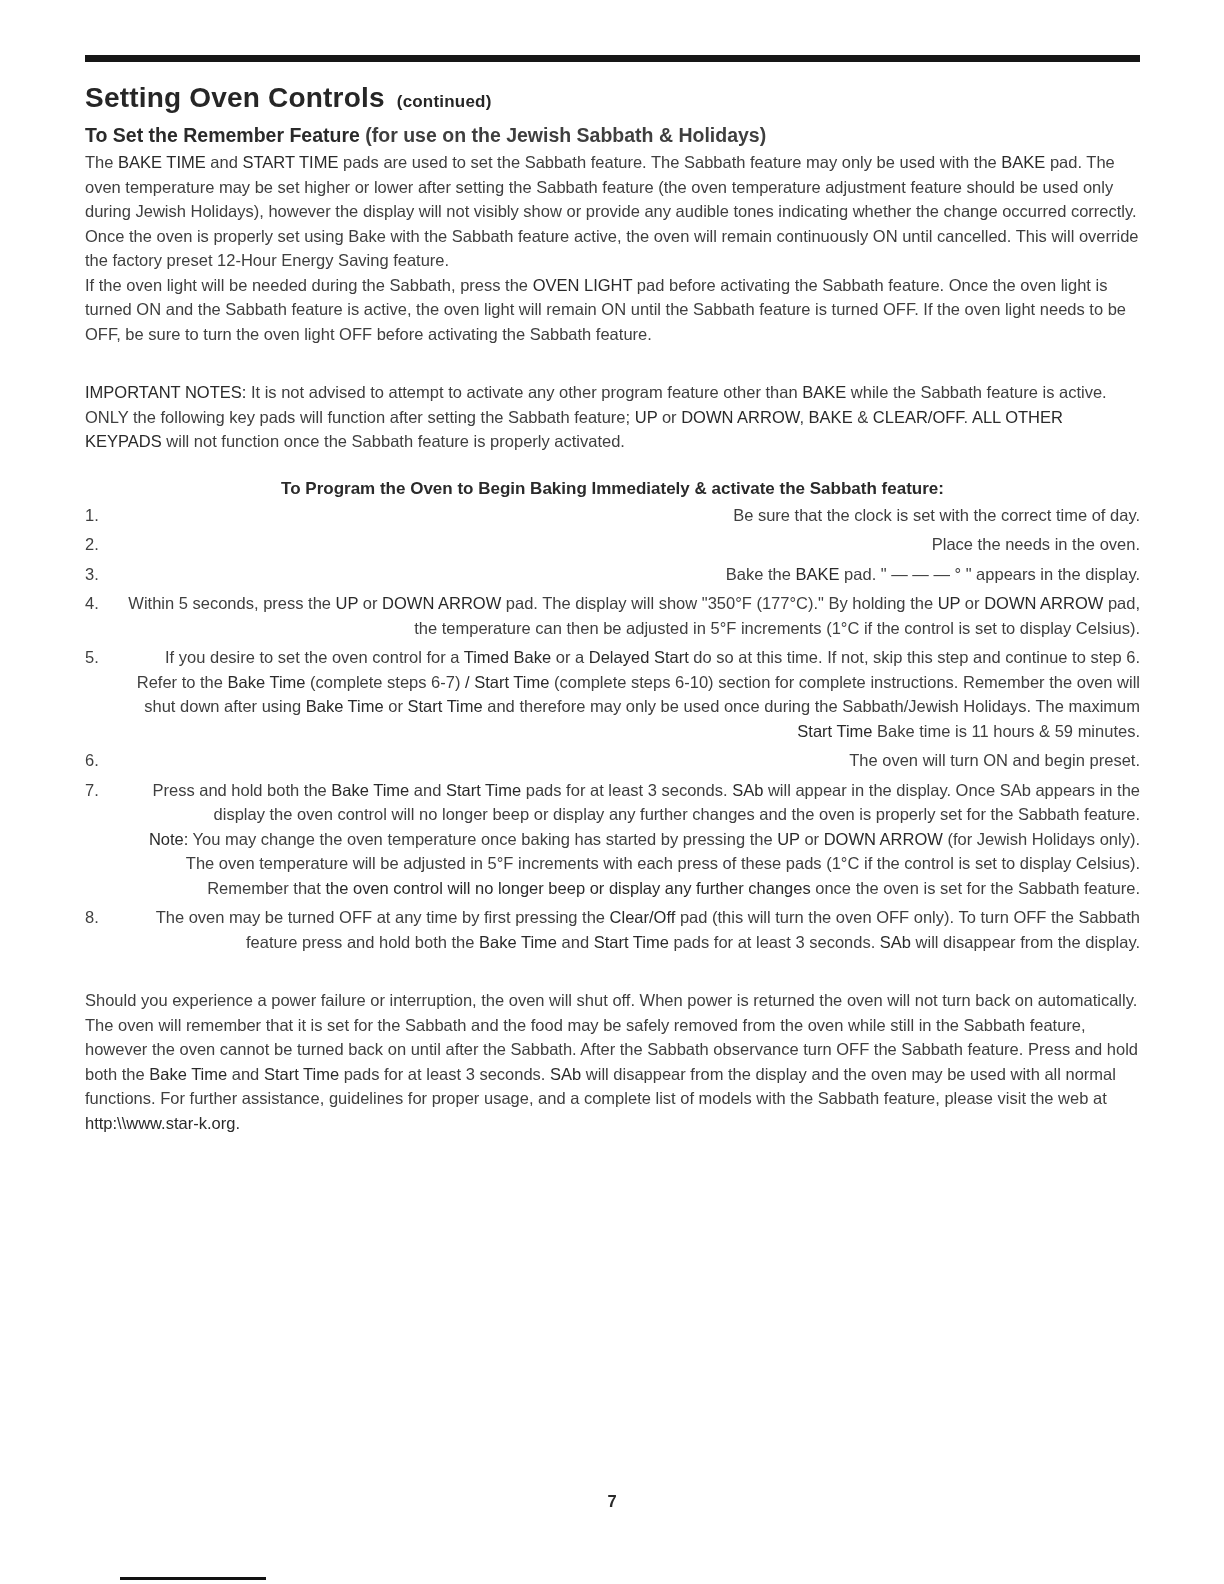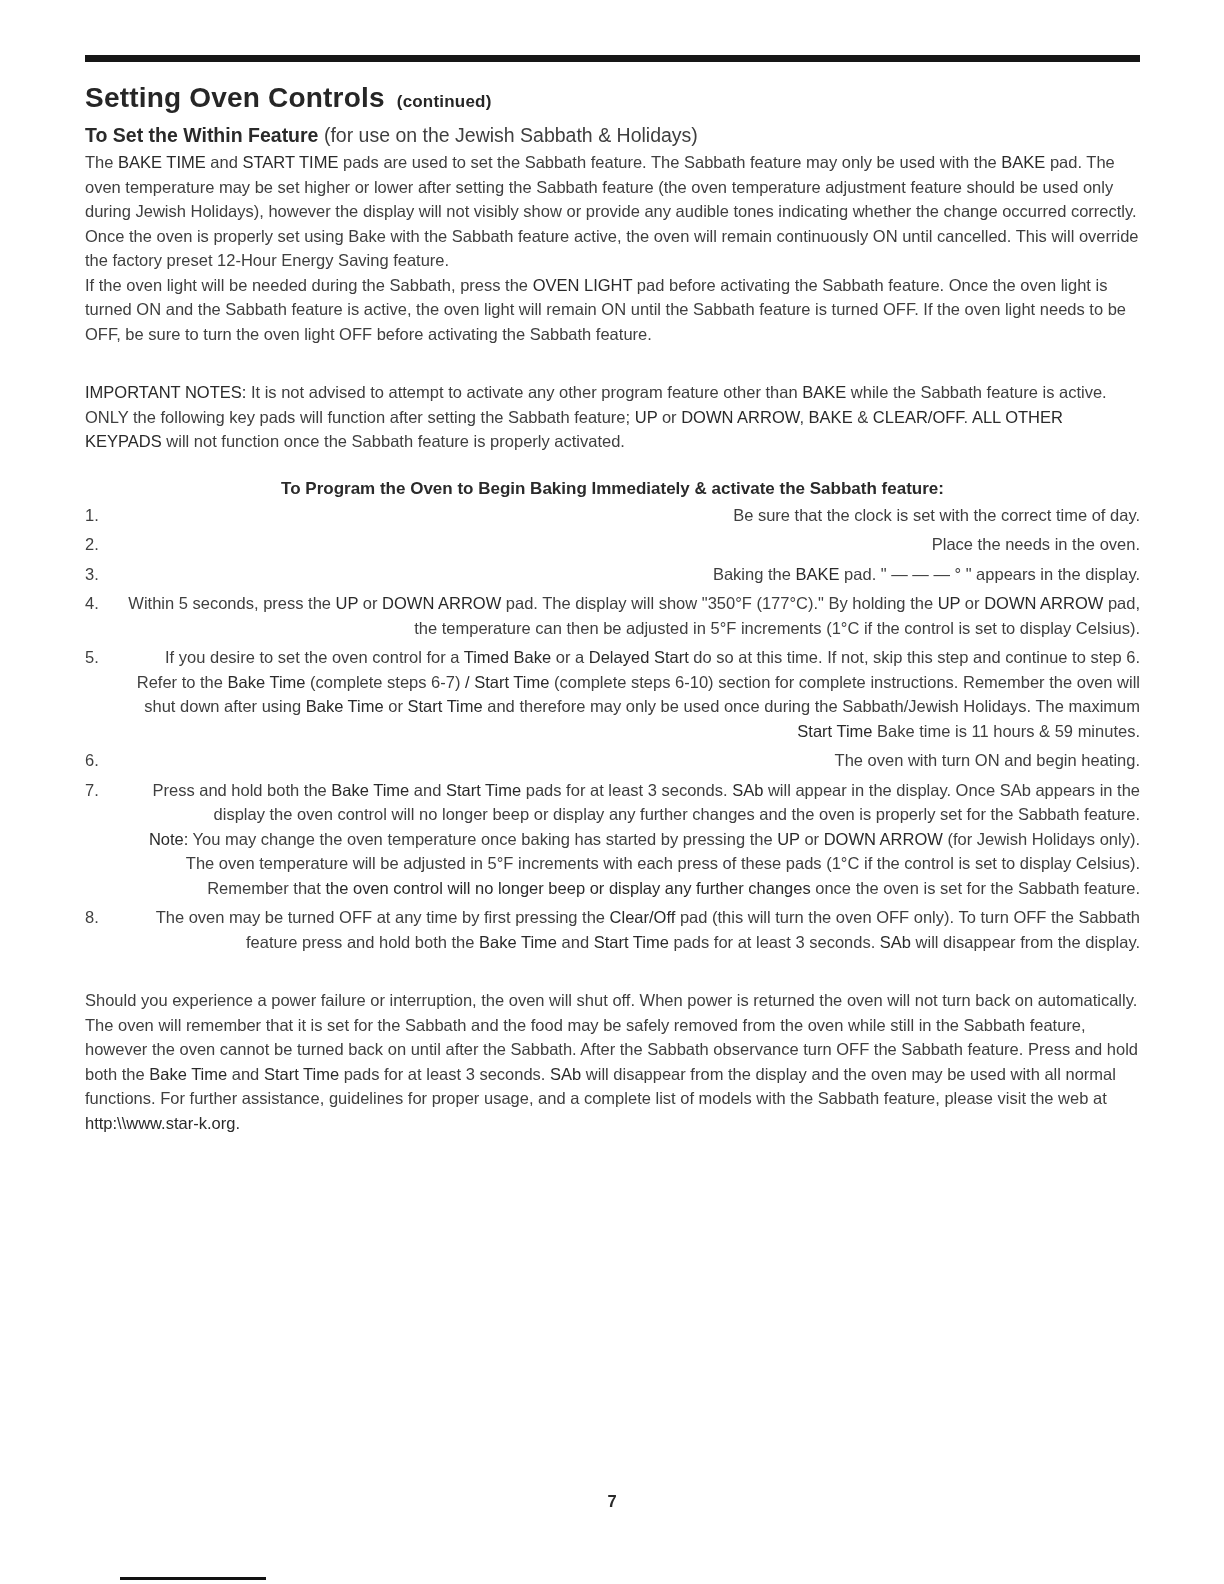--- a/index.html
+++ b/index.html
@@ -34,21 +34,21 @@
     font-weight: bold;
     margin-left: 4px;
   }
   h2 {
     margin: 0 0 3px 0;
     font-size: 19.5px;
     font-weight: normal;
     color: #333333;
   }
   h2 .h2-bold { font-weight: bold; color: #2a2a2a; }
-  h2 .h2-normal { font-weight: normal; color: #3f3f3f; margin-top: 28px; }
+  h2 .h2-normal { font-weight: bold; color: #3f3f3f; margin-top: 28px; }
   h3 {
     margin: 25px 0 4px 0;
     font-size: 17px;
     font-weight: bold;
     color: #2a2a2a;
     text-align: center;
   }
   p.body {
     margin: 0;
     font-size: 16.5px;
@@ -95,54 +95,54 @@
 </style>
 </head>
 <body>
 
 <div class="page">
 
   <div class="top-rule"></div>
 
   <h1><span>Setting Oven Controls</span> <span class="title-suffix">(continued)</span></h1>
 
-  <h2><span class="h2-bold">To Set the Within Feature</span><span class="h2-normal"> (for use on the Jewish Sabbath &amp; Holidays)</span></h2>
+  <h2><span class="h2-bold">To Set the Remember Feature</span><span class="h2-normal"> (for use on the Jewish Sabbath &amp; Holidays)</span></h2>
 
   <p class="body"><span>The </span><span class="b">BAKE TIME</span><span> and </span><span class="b">START TIME</span><span> pads are used to set the Sabbath feature. The Sabbath feature may only be used with the </span><span class="b">BAKE</span><span> pad. The oven temperature may be set higher or lower after setting the Sabbath feature (the oven temperature adjustment feature should be used only during Jewish Holidays), however the display will not visibly show or provide any audible tones indicating whether the change occurred correctly. Once the oven is properly set using Bake with the Sabbath feature active, the oven will remain continuously ON until cancelled. This will override the factory preset 12-Hour Energy Saving feature.</span></p>
 
   <p class="body"><span>If the oven light will be needed during the Sabbath, press the </span><span class="b">OVEN LIGHT</span><span> pad before activating the Sabbath feature. Once the oven light is turned ON and the Sabbath feature is active, the oven light will remain ON until the Sabbath feature is turned OFF. If the oven light needs to be OFF, be sure to turn the oven light OFF before activating the Sabbath feature.</span></p>
 
   <p class="body spaced"><span class="b">IMPORTANT NOTES:</span><span> It is not advised to attempt to activate any other program feature other than </span><span class="b">BAKE</span><span> while the Sabbath feature is active. ONLY the following key pads will function after setting the Sabbath feature; </span><span class="b">UP</span><span> or </span><span class="b">DOWN ARROW</span><span>, </span><span class="b">BAKE</span><span> &amp; </span><span class="b">CLEAR/OFF</span><span>. </span><span class="b">ALL OTHER KEYPADS</span><span> will not function once the Sabbath feature is properly activated.</span></p>
 
   <h3>To Program the Oven to Begin Baking Immediately &amp; activate the Sabbath feature:</h3>
 
   <ol class="steps">
     <li>
       <span class="num">1.</span>
       <div class="li-body"><span>Be sure that the clock is set with the correct time of day.</span></div>
     </li>
     <li>
       <span class="num">2.</span>
       <div class="li-body"><span>Place the needs in the oven.</span></div>
     </li>
     <li>
       <span class="num">3.</span>
-      <div class="li-body"><span>Baking the </span><span class="b">BAKE</span><span> pad. " — — — ° " appears in the display.</span></div>
+      <div class="li-body"><span>Bake the </span><span class="b">BAKE</span><span> pad. " — — — ° " appears in the display.</span></div>
     </li>
     <li>
       <span class="num">4.</span>
       <div class="li-body"><span>Within 5 seconds, press the </span><span class="b">UP</span><span> or </span><span class="b">DOWN ARROW</span><span> pad. The display will show "350°F (177°C)." By holding the </span><span class="b">UP</span><span> or </span><span class="b">DOWN ARROW</span><span> pad, the temperature can then be adjusted in 5°F increments (1°C if the control is set to display Celsius).</span></div>
     </li>
     <li>
       <span class="num">5.</span>
       <div class="li-body"><span>If you desire to set the oven control for a </span><span class="b">Timed Bake</span><span> or a </span><span class="b">Delayed Start</span><span> do so at this time. If not, skip this step and continue to step 6. Refer to the </span><span class="b">Bake Time</span><span> (complete steps 6-7) </span><span class="b">/ Start Time</span><span> (complete steps 6-10) section for complete instructions. Remember the oven will shut down after using </span><span class="b">Bake Time</span><span> or </span><span class="b">Start Time</span><span> and therefore may only be used once during the Sabbath/Jewish Holidays. The maximum </span><span class="b">Start Time</span><span> Bake time is 11 hours &amp; 59 minutes.</span></div>
     </li>
     <li>
       <span class="num">6.</span>
-      <div class="li-body"><span>The oven with turn ON and begin heating.</span></div>
+      <div class="li-body"><span>The oven will turn ON and begin preset.</span></div>
     </li>
     <li>
       <span class="num">7.</span>
       <div class="li-body">
         <div><span>Press and hold both the </span><span class="b">Bake Time</span><span> and </span><span class="b">Start Time</span><span> pads for at least 3 seconds. </span><span class="b">SAb</span><span> will appear in the display. Once SAb appears in the display the oven control will no longer beep or display any further changes and the oven is properly set for the Sabbath feature.</span></div>
         <div><span class="b">Note:</span><span> You may change the oven temperature once baking has started by pressing the </span><span class="b">UP</span><span> or </span><span class="b">DOWN ARROW</span><span> (for Jewish Holidays only). The oven temperature will be adjusted in 5°F increments with each press of these pads (1°C if the control is set to display Celsius). Remember that </span><span class="b">the oven control will no longer beep or display any further changes</span><span> once the oven is set for the Sabbath feature.</span></div>
       </div>
     </li>
     <li>
       <span class="num">8.</span>

